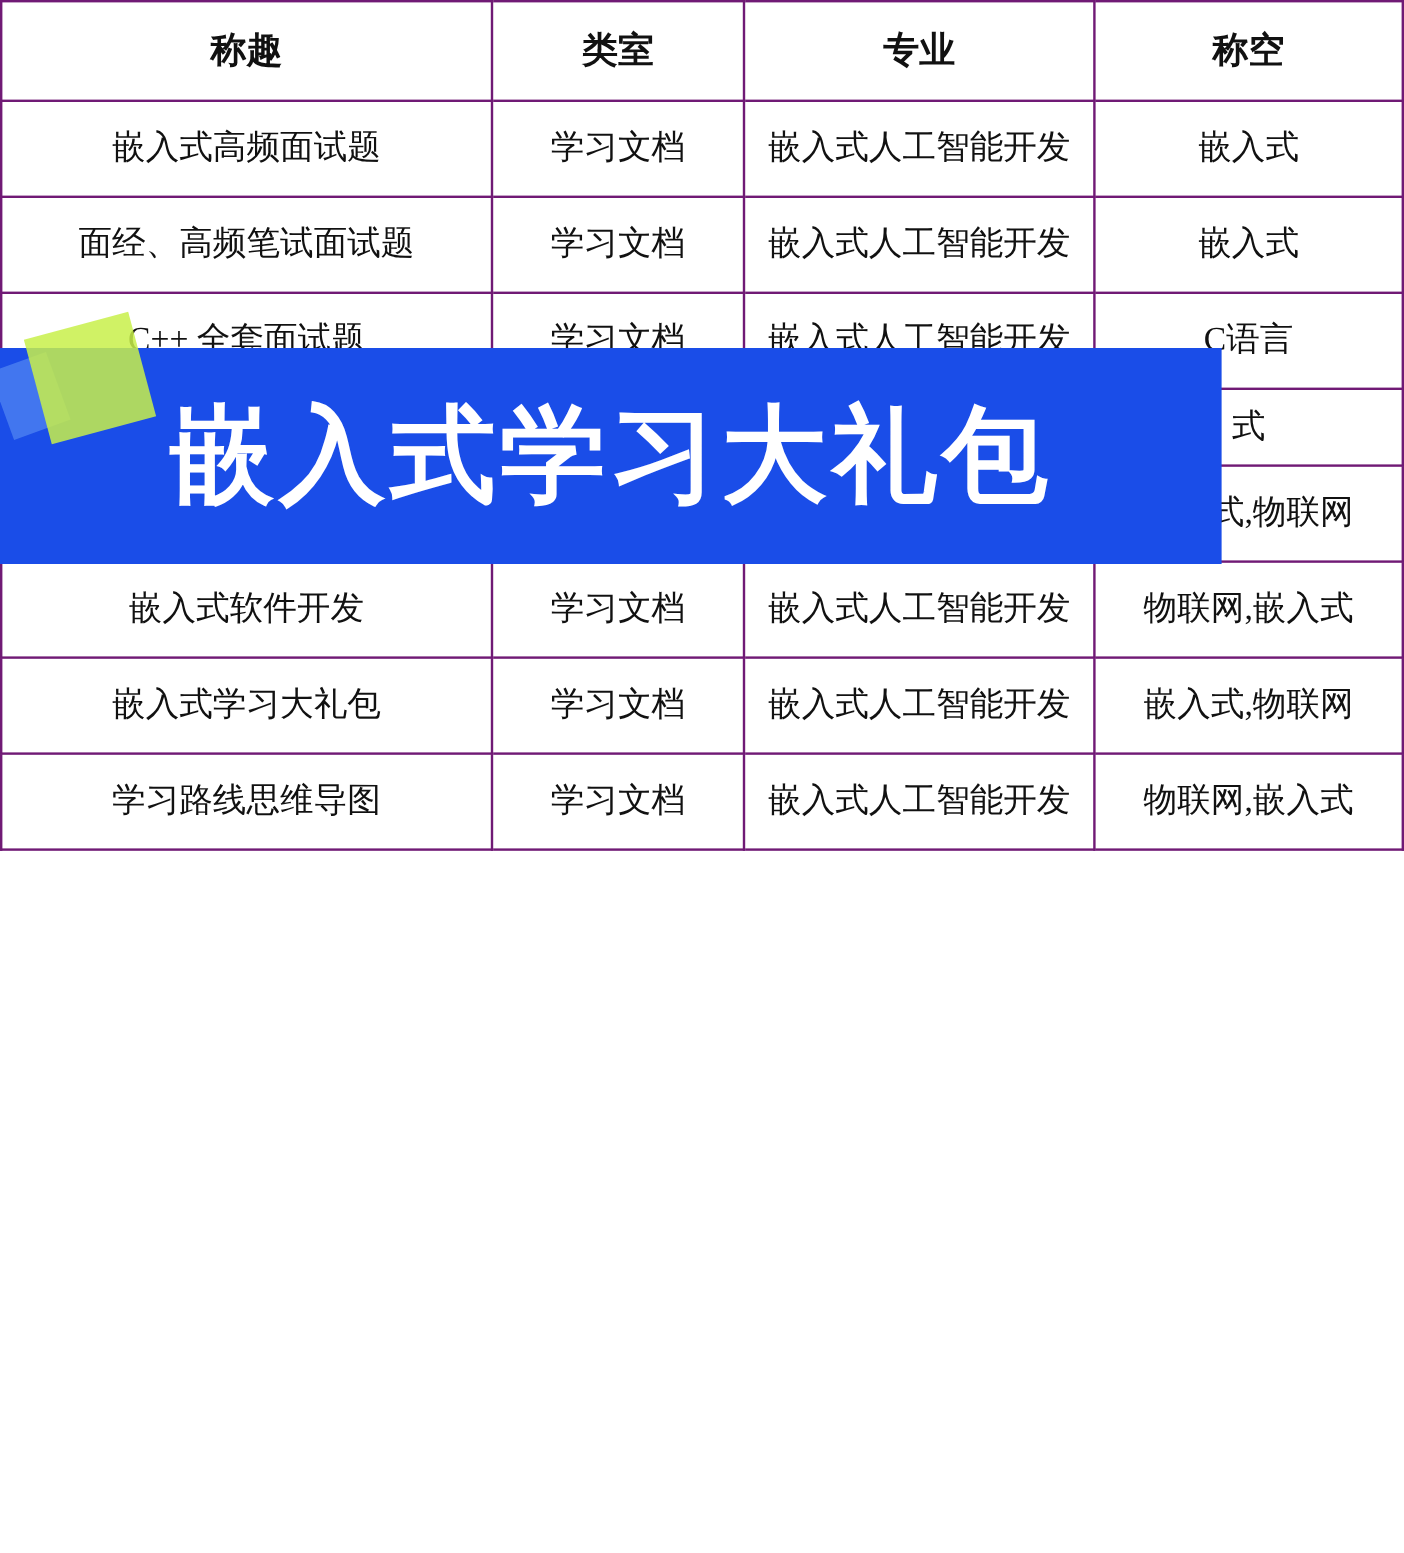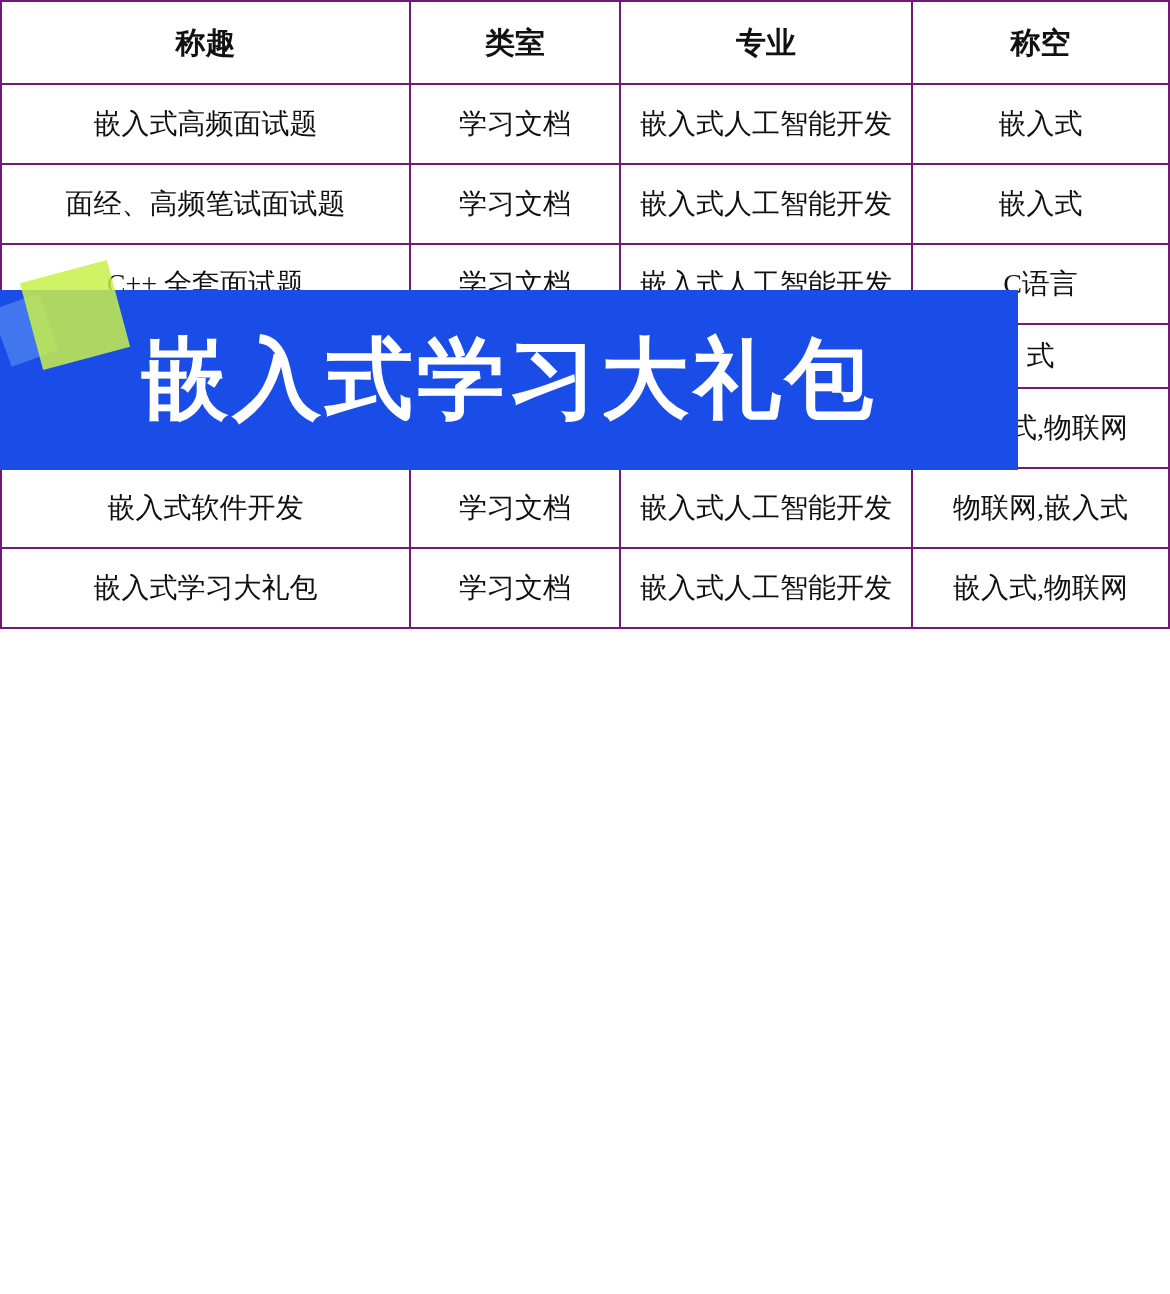--- a/index.html
+++ b/index.html
@@ -158,20 +158,26 @@
           <td>学习文档</td>
           <td>嵌入式人工智能开发</td>
           <td>物联网,嵌入式</td>
         </tr>
         <tr>
           <td>嵌入式学习大礼包</td>
           <td>学习文档</td>
           <td>嵌入式人工智能开发</td>
           <td>嵌入式,物联网</td>
         </tr>
+        <tr>
+          <td>学习路线思维导图</td>
+          <td>学习文档</td>
+          <td>嵌入式人工智能开发</td>
+          <td>物联网,嵌入式</td>
+        </tr>
       </tbody>
   </table>
 
   <div class="banner-overlay" id="banner" style="top: 289.5px; height: 180px;">
     <div class="sticky-note"></div>
     <div class="sticky-note-blue"></div>
     <span class="banner-text">嵌入式学习大礼包</span>
   </div>
 </div>
 

